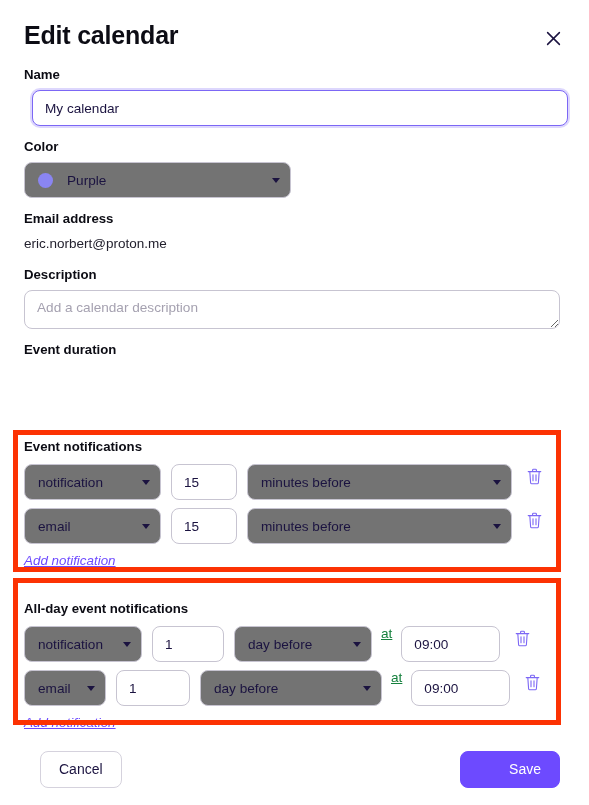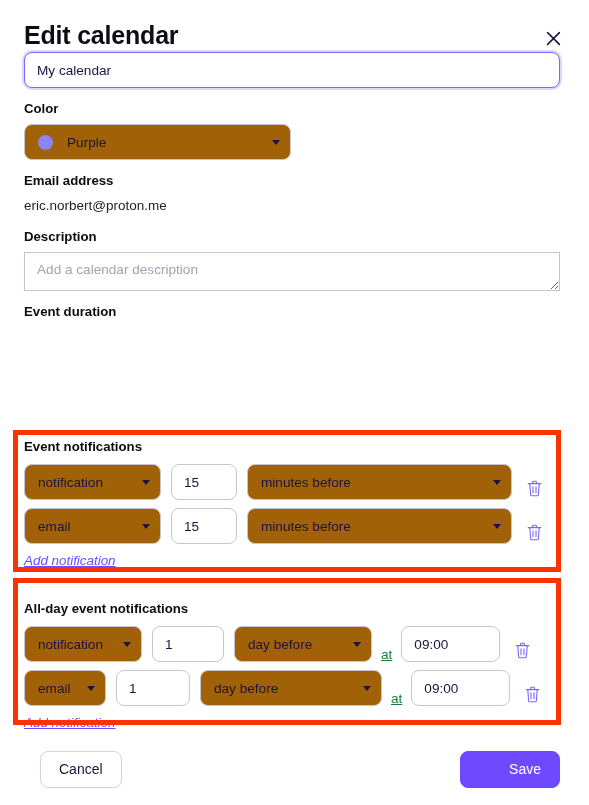--- a/index.html
+++ b/index.html
@@ -86,48 +86,49 @@
     background: #fff;
     font-family: inherit;
     font-size: 13.6px;
     color: #1b1340;
     padding: 0 12px;
     outline: none;
   }
   .text-input.focused {
     border-color: #7c67f5;
     box-shadow: 0 0 0 2px #ddd7fd;
+    margin-left: 8px;
   }
   .text-input::placeholder { color: #9c98a8; }
 
   textarea.text-area {
     display: block;
     box-sizing: border-box;
     width: 100%;
     height: 39px;
-    border-radius: 0;
+    border-radius: 8px;
     border: 1px solid #c7c4d1;
     background: #fff;
     font-family: inherit;
     font-size: 13.6px;
     color: #1b1340;
     padding: 9px 12px;
     resize: vertical;
     outline: none;
     overflow: hidden;
   }
   textarea.text-area::placeholder { color: #a5a1b0; }
 
   
   .select {
     box-sizing: border-box;
     height: 36px;
     border-radius: 8px;
     border: 1px solid #c7c4d1;
-    background: #a16207;
+    background: #737373;
     display: flex;
     align-items: center;
     padding: 0 10px 0 13px;
     font-size: 13.6px;
     color: #1b1340;
     cursor: pointer;
     position: relative;
     white-space: nowrap;
   }
   .select .sel-text {
@@ -171,21 +172,21 @@
   .notif-section { padding: 0 0 0 0; }
   .section-title {
     font-size: 13.2px;
     font-weight: bold;
     color: #0c0c14;
     line-height: 18px;
   }
 
   .notif-row {
     display: flex;
-    align-items: flex-end;
+    align-items: flex-start;
     margin-top: 8px;
   }
   .notif-row > * { flex: 0 0 auto; }
 
   .num-input {
     box-sizing: border-box;
     height: 36px;
     border-radius: 8px;
     border: 1px solid #c7c4d1;
     background: #fff;
@@ -277,20 +278,21 @@
       <span>
         <svg width="15" height="15" viewBox="0 0 15 15" aria-hidden="true">
           <path d="M1.6 1.6 L13.4 13.4 M13.4 1.6 L1.6 13.4" stroke="#1b1340" stroke-width="1.5" fill="none" stroke-linecap="round"></path>
         </svg>
       </span>
     </button>
   </div>
 
   <div class="body">
 
+    <div class="field-label first">Name</div>
     <input class="text-input focused" type="text" value="My calendar" style="">
 
     <div class="field-label">Color</div>
     <div class="select color-row">
       <span class="swatch" id="color-swatch" style="background: rgb(138, 133, 242);"></span>
       <span class="sel-text">Purple</span>
       <span class="caret"></span>
     </div>
 
     <div class="field-label">Email address</div>

